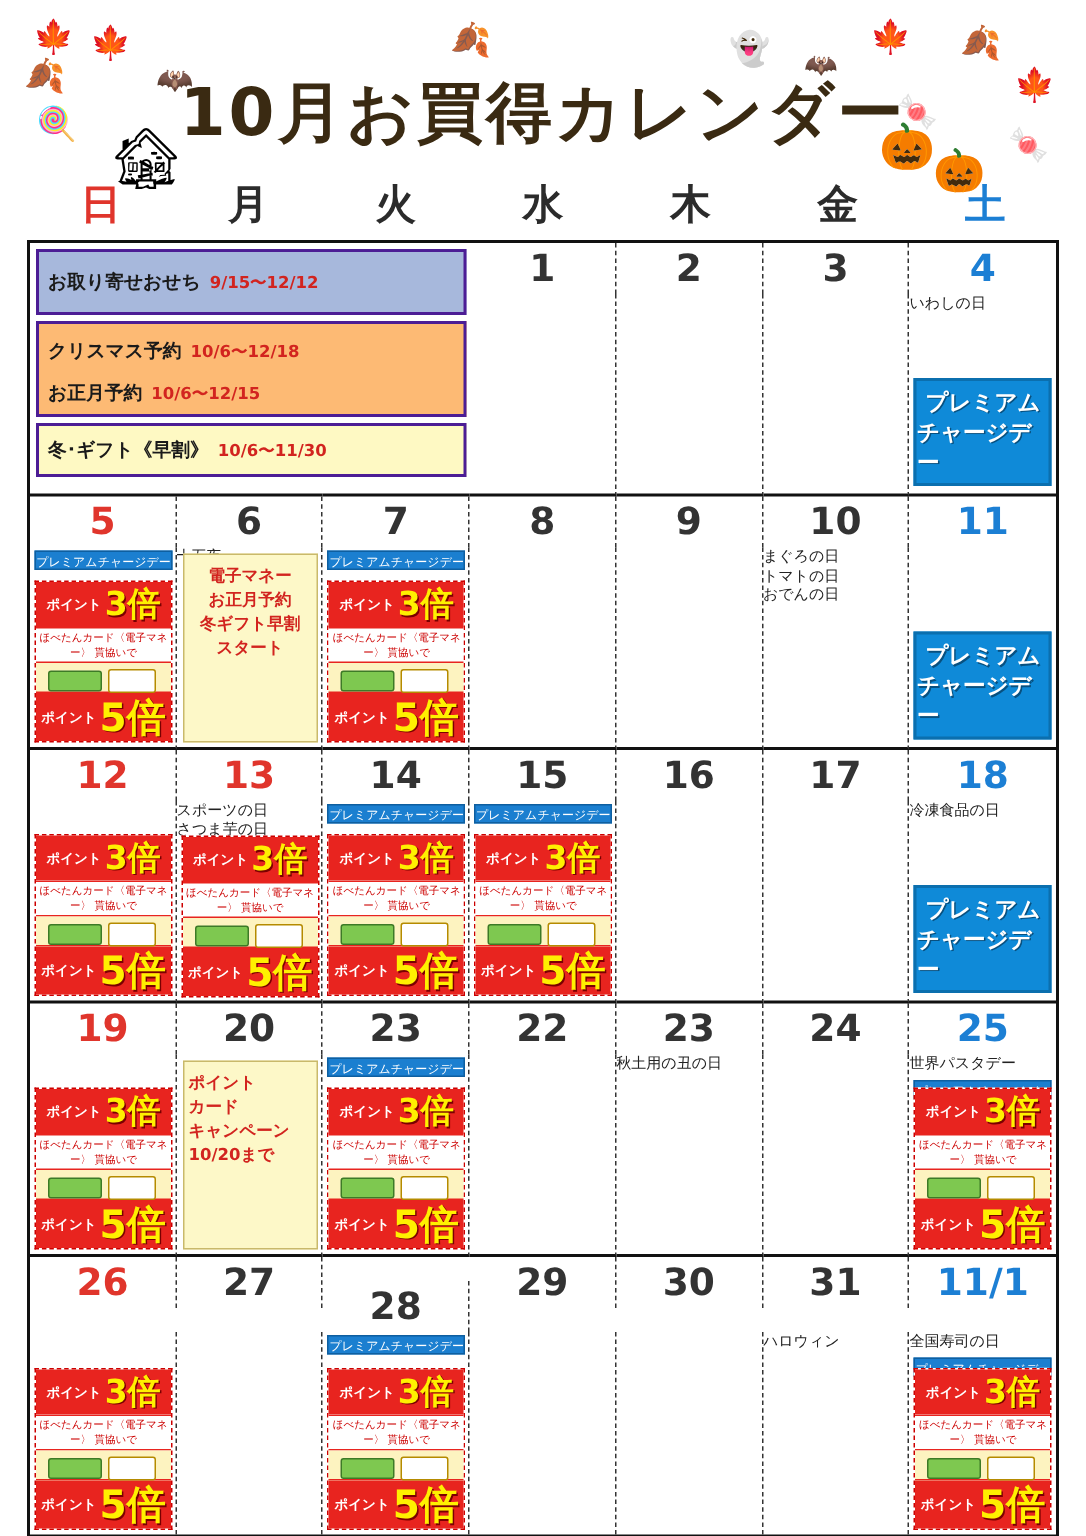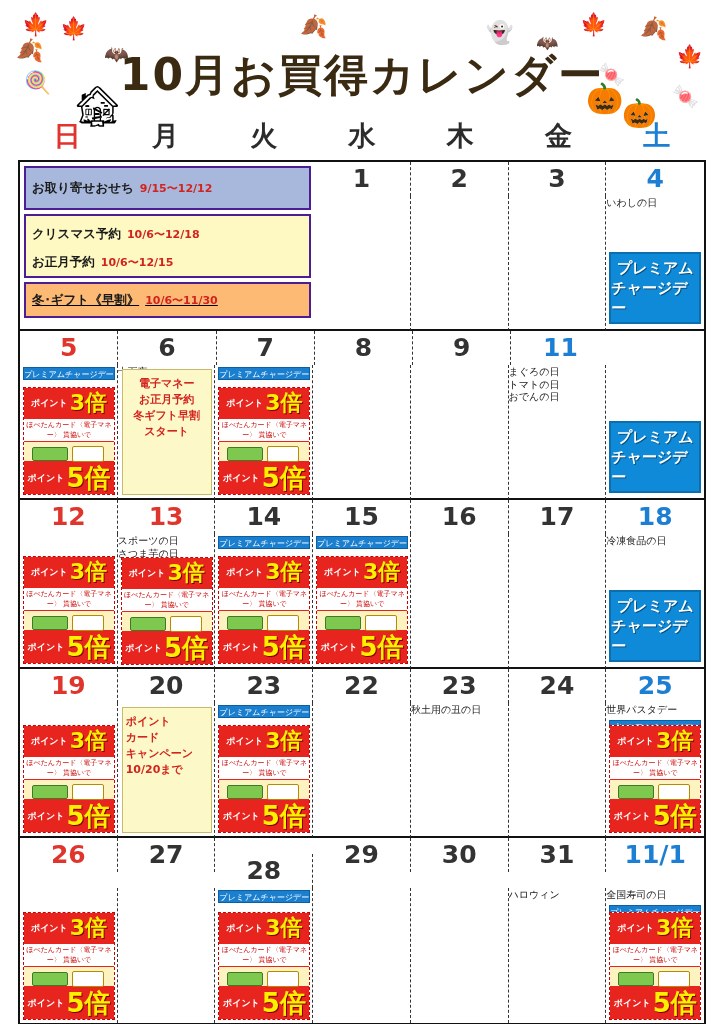--- a/index.html
+++ b/index.html
@@ -193,23 +193,23 @@
     margin-bottom:4px;
     padding:4px 6px;
     font-size:12.5px;
     font-weight:bold;
     font-family:"DejaVu Sans", sans-serif;
     display:flex; align-items:center;
   }
   .promo .lbl { color:#1a1a1a; }
   .promo .dates { color:#d2241f; margin-left:6px; font-size:11px; }
   .promo.blue { background:#a7b8dc; height:44px; }
-  .promo.green { background:#fef9c3; height:64px; display:block; }
+  .promo.green { background:#fdba74; height:64px; display:block; }
   .promo.green .line { display:flex; align-items:center; height:28px; }
-  .promo.pink { background:#fdba74; height:36px;text-decoration:underline; }
+  .promo.pink { background:#fef9c3; height:36px; }
 </style>
 </head>
 <body>
 
 <div class="header">
   <div class="deco" style="top:14px;left:22px;">🍁</div>
   <div class="deco" style="top:40px;left:16px;">🍂</div>
   <div class="deco" style="top:72px;left:24px;">🍭</div>
   <div class="deco" style="top:18px;left:60px;">🍁</div>
   <div class="deco" style="top:44px;left:104px;font-size:20px;">🦇</div>
@@ -303,20 +303,23 @@
       <div class="cell" style="border-bottom: none;">
         <div class="daynum ">7</div>
       </div>
       <div class="cell" style="border-bottom: none;">
         <div class="daynum ">8</div>
       </div>
       <div class="cell" style="border-bottom: none;">
         <div class="daynum ">9</div>
       </div>
       <div class="cell" style="border-bottom: none;">
+        <div class="daynum ">10</div>
+      </div>
+      <div class="cell" style="border-bottom: none;">
         <div class="daynum sat">11</div>
       </div>
     </div>
     <div class="row body-row">
       <div class="cell">
         <div class="banner" style="top: 2px;">プレミアムチャージデー</div>
         <div class="stamp" style="bottom: 3px;">
           <div class="p3">
             <span class="lbl">ポイント</span>
             <span class="big">3倍</span>

